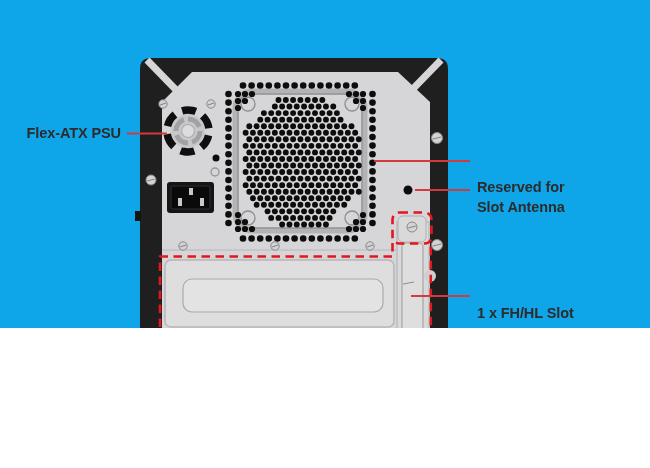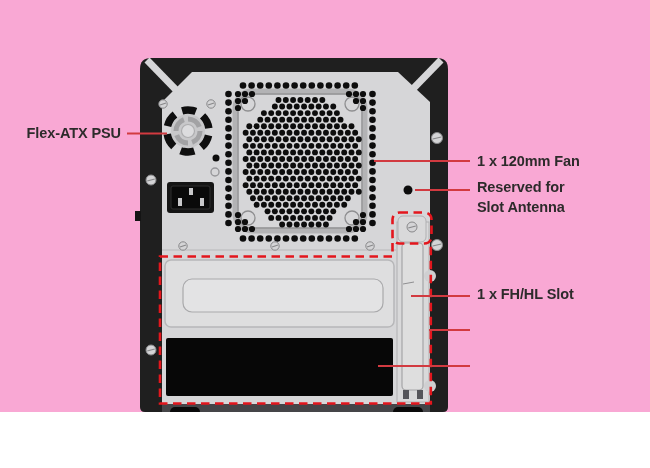--- a/index.html
+++ b/index.html
@@ -1,31 +1,31 @@
 <!DOCTYPE html>
 <html style="--accent_red: #d23a40; --dashed_red: #e3161d; --text: #2d2b2b; --frame_black: #1f1f1f; --panel_gray: #d6d6d8; --io_panel_black: #070707;"><head>
 <meta charset="utf-8">
 <style>
   html,body{margin:0;padding:0}
   body{width:650px;height:468px;background:#ffffff;font-family:"Liberation Sans",sans-serif}
-  .canvas{position:relative;width:650px;height:412px;background:#f9a8d4;overflow:hidden}
+  .canvas{position:relative;width:650px;height:328px;background:#0ea5e9;overflow:hidden}
   .canvas svg{position:absolute;left:0;top:0;display:block}
   .lbl{
     position:absolute;
     font-size:14.5px;
     font-weight:600;
     color:var(--text,#2d2b2b);
     letter-spacing:-0.1px;
     line-height:20px;
     white-space:pre-line;
   }
   .lbl-psu{left:0;width:121px;top:123px;text-align:right}
   .lbl-fan{left:477px;top:151px}
   .lbl-wifi{left:477px;top:177px}
-  .lbl-slot{left:477px;top:284px}
+  .lbl-slot{left:477px;top:303px}
   .lbl-tray{left:477px;top:320px}
   .lbl-io{left:477px;top:356px}
   .leader{stroke:var(--accent_red,#d23a40);stroke-width:2.2}
   .reddash{stroke:var(--dashed_red,#e3161d);stroke-width:2.6;fill:none;stroke-dasharray:8.5 5.5}
 </style>
 </head>
 <body>
 
 <div class="canvas">
 
@@ -508,17 +508,16 @@
       <line x1="127" y1="133.5" x2="167" y2="133.5" class="leader"></line>
       <line x1="374" y1="161" x2="470" y2="161" class="leader"></line>
       <line x1="415" y1="190" x2="470" y2="190" class="leader"></line>
       <line x1="411" y1="296" x2="470" y2="296" class="leader"></line>
       <line x1="429" y1="330" x2="470" y2="330" class="leader"></line>
       <line x1="378" y1="366" x2="470" y2="366" class="leader"></line>
     </g>
   </svg>
 
   <div class="lbl lbl-psu">Flex-ATX PSU</div>
-  <div class="lbl lbl-fan">1 x 120mm Fan</div>
   <div class="lbl lbl-wifi">Reserved for
 Slot Antenna</div>
   <div class="lbl lbl-slot">1 x FH/HL Slot</div>
 </div>
 
 </body></html>

